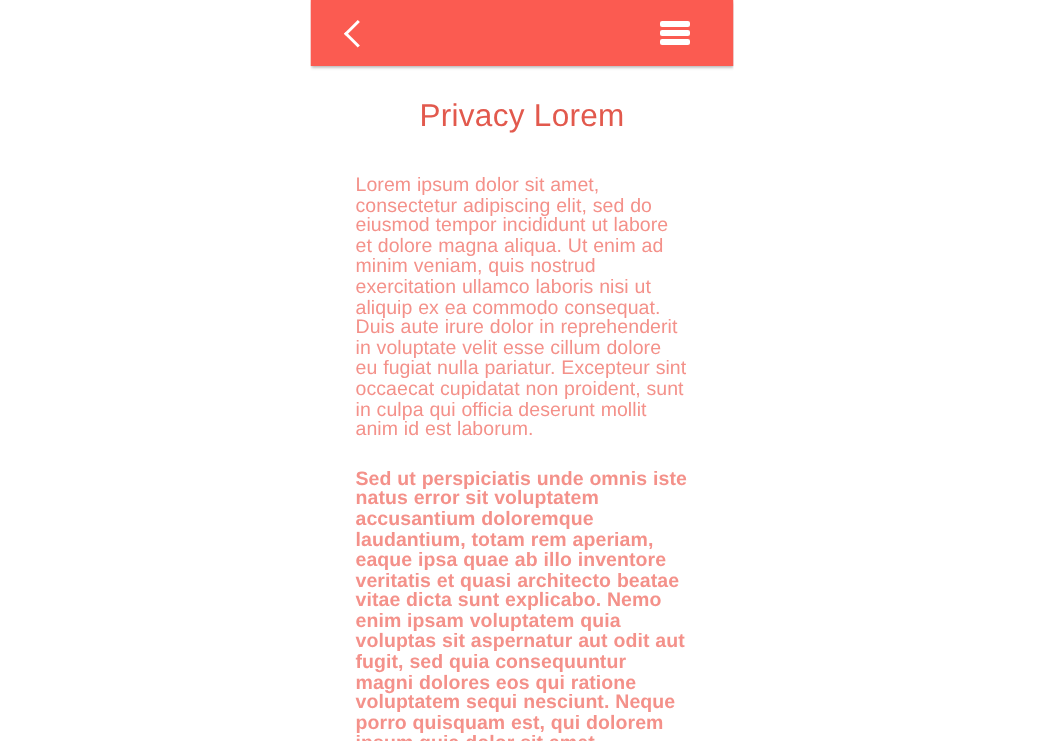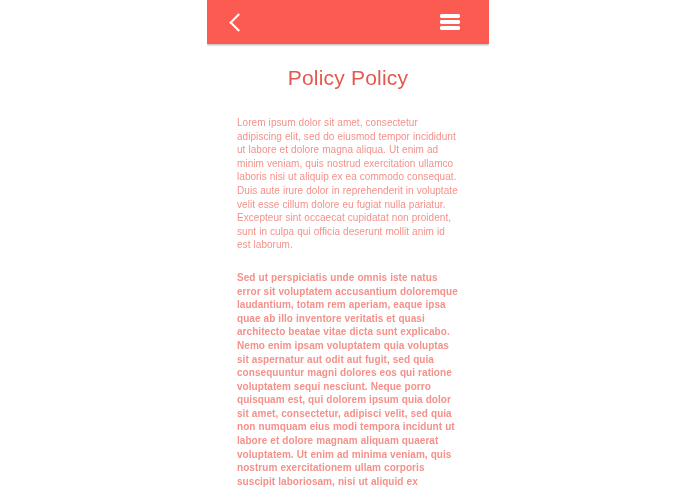--- a/index.html
+++ b/index.html
@@ -91,21 +91,21 @@
     font-weight: 400;
     letter-spacing: 0.2px;
     color: #e2594d;
     font-family: "Liberation Sans", sans-serif;
   }
 
   .body-copy {
     margin: 0;
     padding-top: 26px;
     color: #f4918a;
-    font-size: 10px;
+    font-size: 13px;
     line-height: 13.6px;
     letter-spacing: 0.05px;
     text-align: left;
     word-spacing: 0.2px;
   }
   .body-copy + .body-copy {
     padding-top: 19px;
     font-weight: bold;
   }
 </style>
@@ -123,21 +123,21 @@
     <div class="menu-btn">
       <span class="bar"></span>
       <span class="bar"></span>
       <span class="bar"></span>
     </div>
 
   </div>
 
   <div class="doc">
 
-    <h1 class="page-title">Policy Policy</h1>
+    <h1 class="page-title">Privacy Lorem</h1>
 
     <p class="body-copy">Lorem ipsum dolor sit amet, consectetur adipiscing elit, sed do eiusmod tempor incididunt ut labore et dolore magna aliqua. Ut enim ad minim veniam, quis nostrud exercitation ullamco laboris nisi ut aliquip ex ea commodo consequat. Duis aute irure dolor in reprehenderit in voluptate velit esse cillum dolore eu fugiat nulla pariatur. Excepteur sint occaecat cupidatat non proident, sunt in culpa qui officia deserunt mollit anim id est laborum.</p>
 
     <p class="body-copy">Sed ut perspiciatis unde omnis iste natus error sit voluptatem accusantium doloremque laudantium, totam rem aperiam, eaque ipsa quae ab illo inventore veritatis et quasi architecto beatae vitae dicta sunt explicabo. Nemo enim ipsam voluptatem quia voluptas sit aspernatur aut odit aut fugit, sed quia consequuntur magni dolores eos qui ratione voluptatem sequi nesciunt. Neque porro quisquam est, qui dolorem ipsum quia dolor sit amet, consectetur, adipisci velit, sed quia non numquam eius modi tempora incidunt ut labore et dolore magnam aliquam quaerat voluptatem. Ut enim ad minima veniam, quis nostrum exercitationem ullam corporis suscipit laboriosam, nisi ut aliquid ex</p>
 
   </div>
 
 </div>
 
 </body></html>

